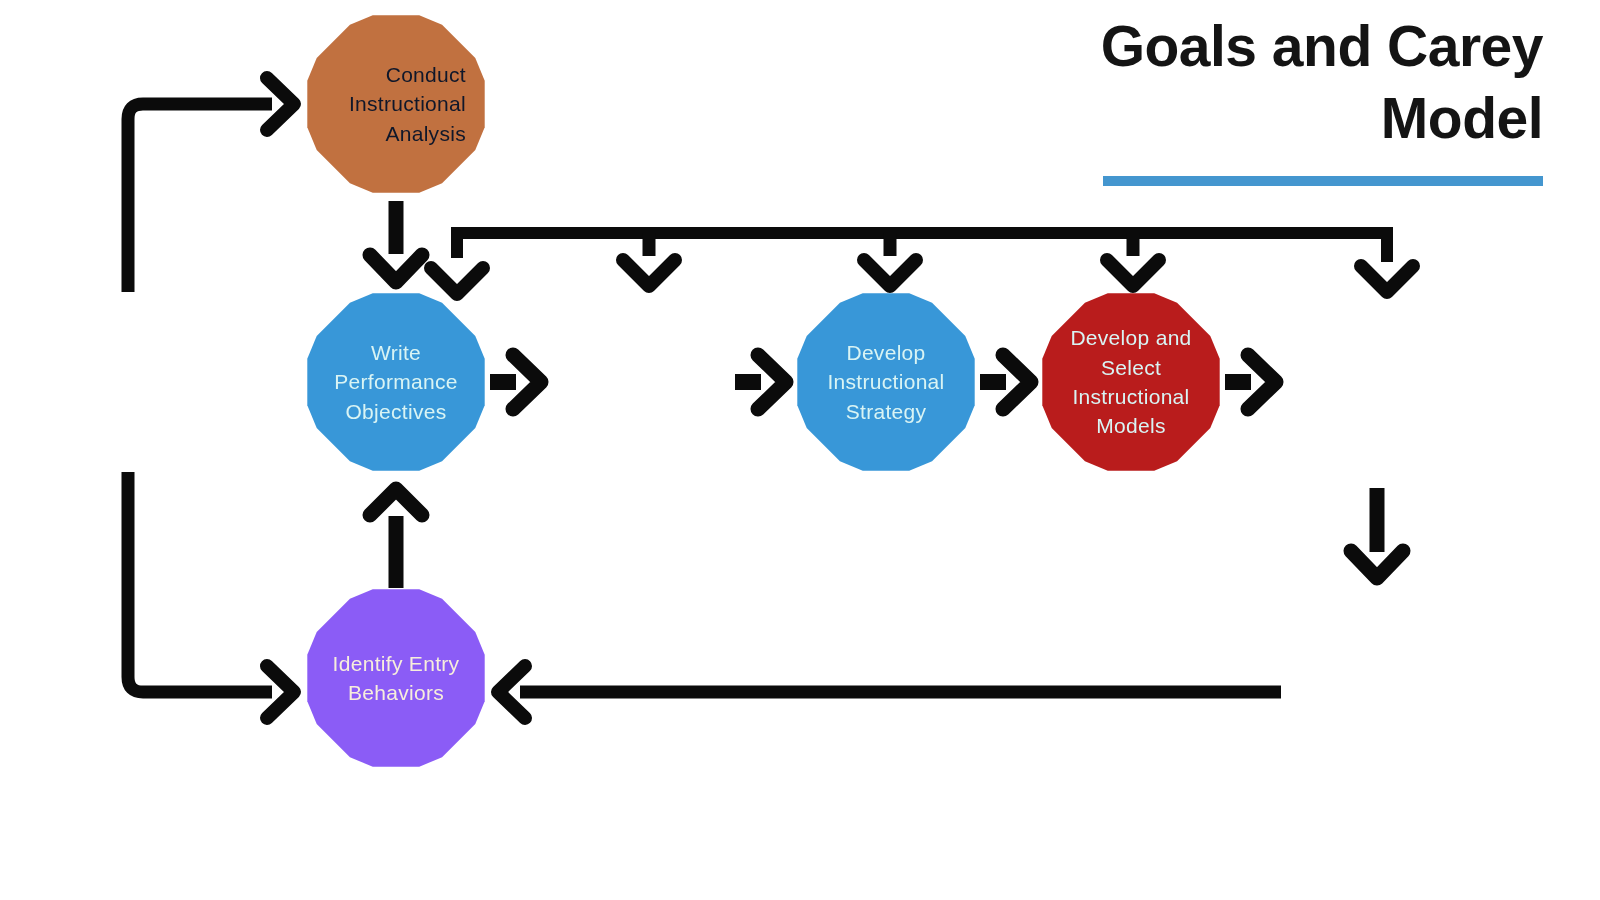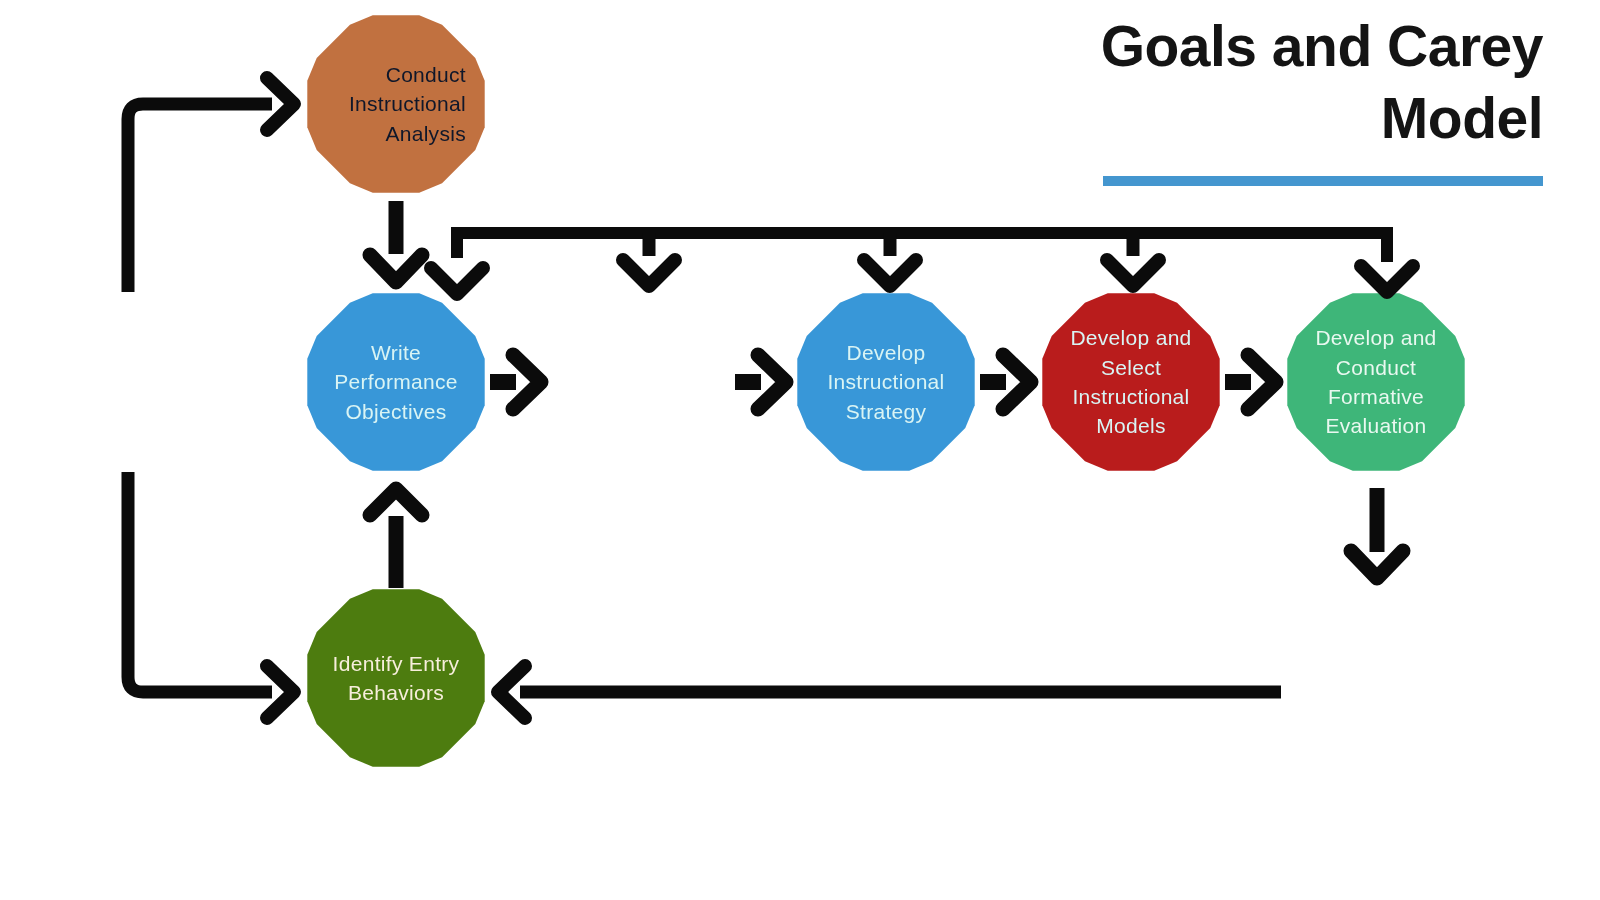--- a/index.html
+++ b/index.html
@@ -35,24 +35,21 @@
   </div>
   <div class="node" style="left: 300px; top: 286px; background: rgb(56, 151, 216);">
     <span class="node-label" style="color: rgb(217, 244, 244);">Write Performance Objectives</span>
   </div>
   <div class="node" style="left: 790px; top: 286px; background: rgb(56, 151, 216);">
     <span class="node-label" style="color: rgb(217, 244, 244);">Develop Instructional Strategy</span>
   </div>
   <div class="node" style="left: 1035px; top: 286px; background: #b91c1c;">
     <span class="node-label" style="color: rgb(217, 244, 244);">Develop and Select Instructional Models</span>
   </div>
-  <div class="node" style="left: 1280px; top: 286px; background: rgb(62, 182, 121);">
-    <span class="node-label" style="color: rgb(233, 248, 240);">Develop and Conduct Formative Evaluation</span>
-  </div>
-  <div class="node" style="left: 300px; top: 582px; background: #4d7c0f;">
+  <div class="node" style="left: 300px; top: 582px; background: #8b5cf6;">
     <span class="node-label" style="color: rgb(247, 238, 220);">Identify Entry Behaviors</span>
   </div>
 
   <svg class="arrows" width="1600" height="900" viewBox="0 0 1600 900">
 
     <path class="rd" stroke-width="13" d="M128 292 V119 Q128 104 143 104 H272"></path>
     <path class="ch" stroke-width="14" d="M267 78 L294 104 L267 130"></path>
 
     <path class="rd" stroke-width="13" d="M128 472 V677 Q128 692 143 692 H272"></path>
     <path class="ch" stroke-width="14" d="M267 666 L294 692 L267 718"></path>

